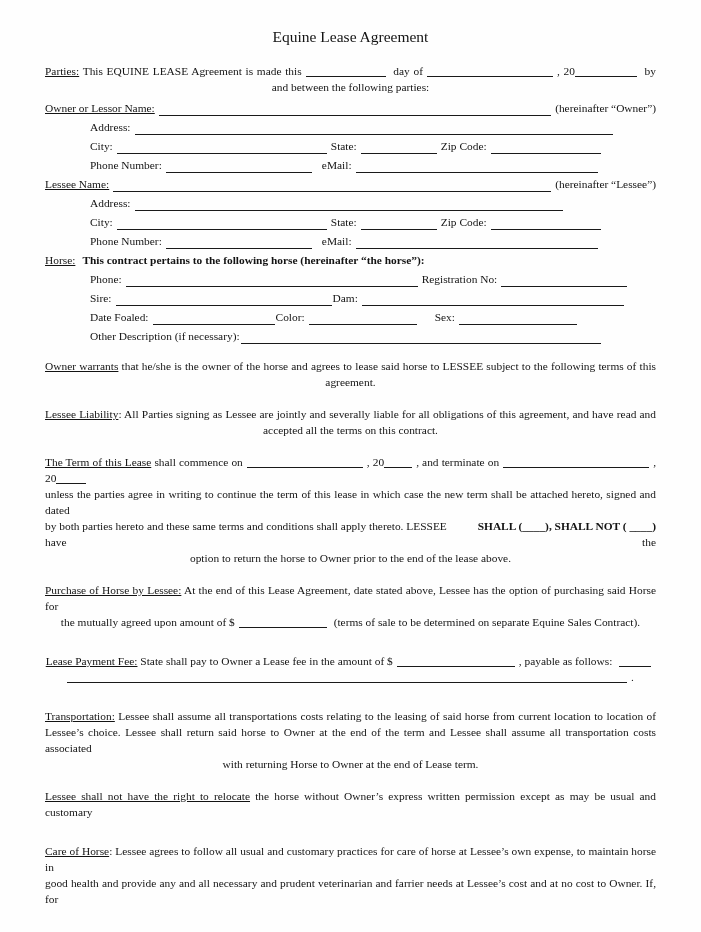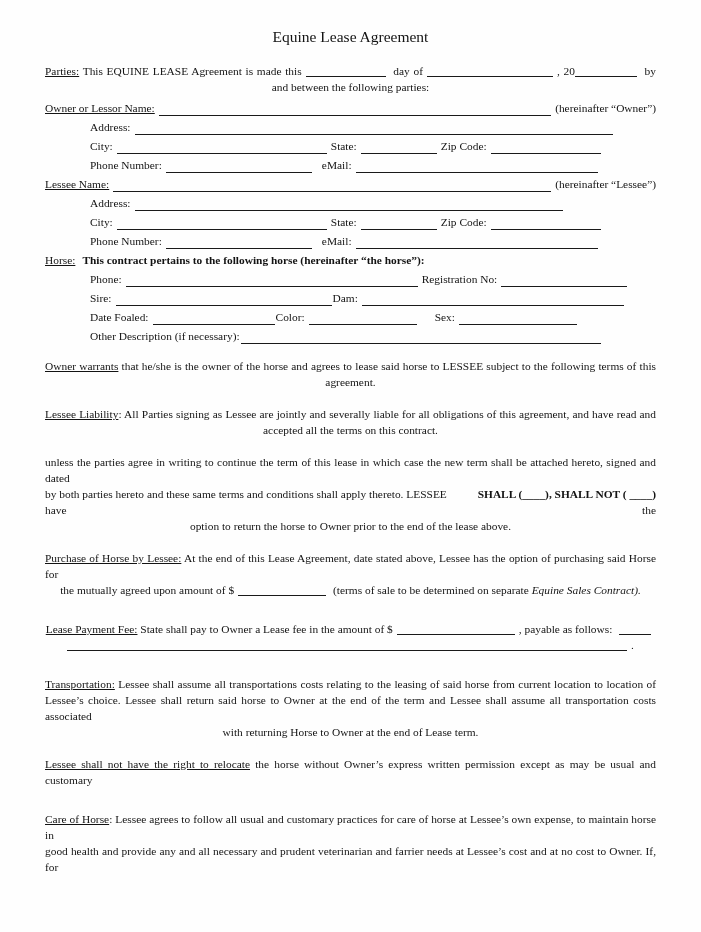--- a/index.html
+++ b/index.html
@@ -10,21 +10,21 @@
   }
   .content{padding:27px 45px 0 45px;width:611px;}
   .title{text-align:center;font-weight:normal;font-size:15.5px;line-height:20px;margin-bottom:16px;}
   .line{line-height:16px;text-align:center;}
   .j{text-align:justify;text-align-last:justify;}
   .fr{display:flex;align-items:flex-end;height:19px;}
   .fr > span{white-space:nowrap;}
   .ind{padding-left:45px;}
   .bu{font-weight:normal;text-decoration:underline;}
   .b{font-weight:bold;margin-left:28px;}
-  .i{font-style:italic;}
+  .i{}
   .blank{
     display:inline-block;border-bottom:1px solid #1a1a1a;height:11px;
     transform:translateY(2px);margin:0 4px;
   }
   .fr .blank{height:12px;}
   .fill{flex:1 1 auto;}
   .p{margin-top:16px;}
   .p-lg{margin-top:23px;}
 </style>
 </head>
@@ -131,20 +131,22 @@
         <span>that he/she is the owner of the horse and agrees to lease said horse to LESSEE subject to the following terms of this</span></div>
       <div class="line">agreement.</div>
     </div>
 
     <div class="p">
       <div class="line j"><span class="bu">Lessee Liability</span><span>:  All Parties signing as Lessee are jointly and severally liable for all obligations of this agreement, and have read and</span></div>
       <div class="line">accepted all the terms on this contract.</div>
     </div>
 
     <div class="p">
+      <div class="line j"><span class="bu">The Term of this Lease</span>
+        <span>shall commence on</span><span class="blank" style="width:116px"></span><span>, 20</span><span class="blank" style="width:28px;margin-left:0"></span><span>, and terminate on</span><span class="blank" style="width:146px"></span><span>, 20</span><span class="blank" style="width:30px;margin-left:0;margin-right:0"></span></div>
       <div class="line j">unless the parties agree in writing to continue the term of this lease in which case the new term shall be attached hereto, signed and dated</div>
       <div class="line j"><span>by both parties hereto and these same terms and conditions shall apply thereto.  LESSEE</span>
         <span class="b">SHALL (____), SHALL NOT ( ____)</span>
         <span>have the</span></div>
       <div class="line">option to return the horse to Owner prior to the end of the lease above.</div>
     </div>
 
     <div class="p">
       <div class="line j"><span class="bu">Purchase of Horse by Lessee:</span>
         <span>At the end of this Lease Agreement, date stated above, Lessee has the option of purchasing said Horse for</span></div>

